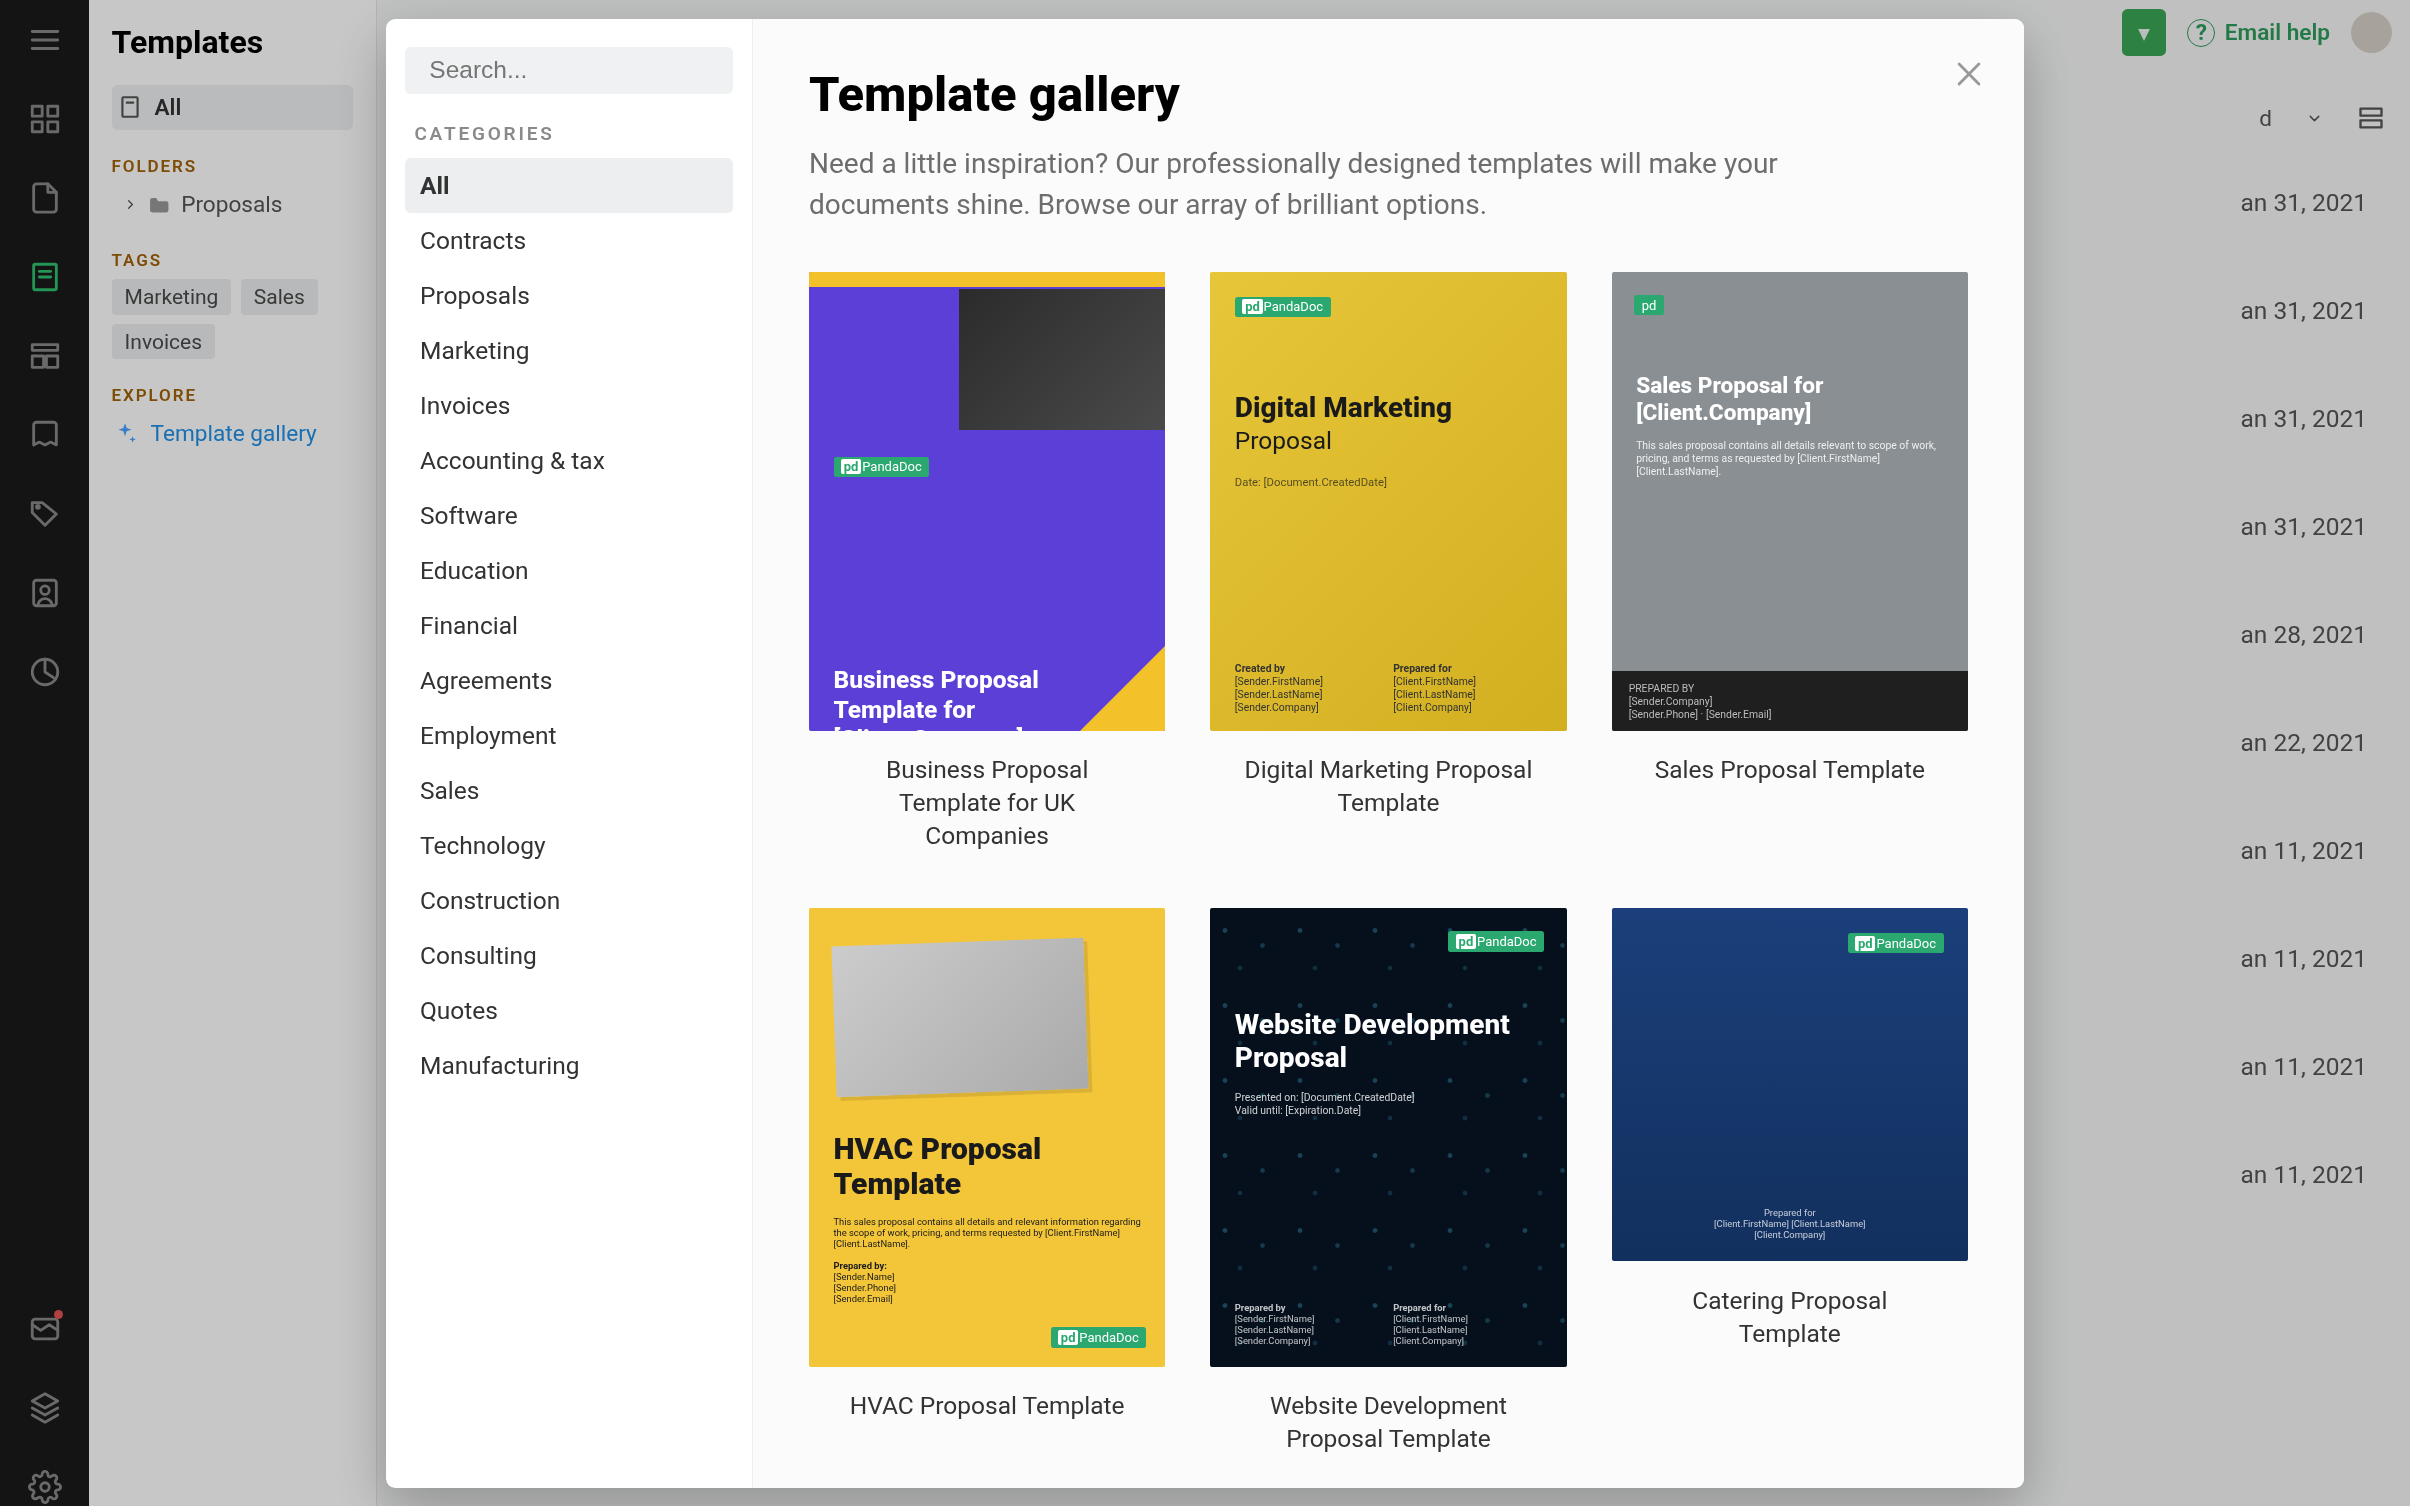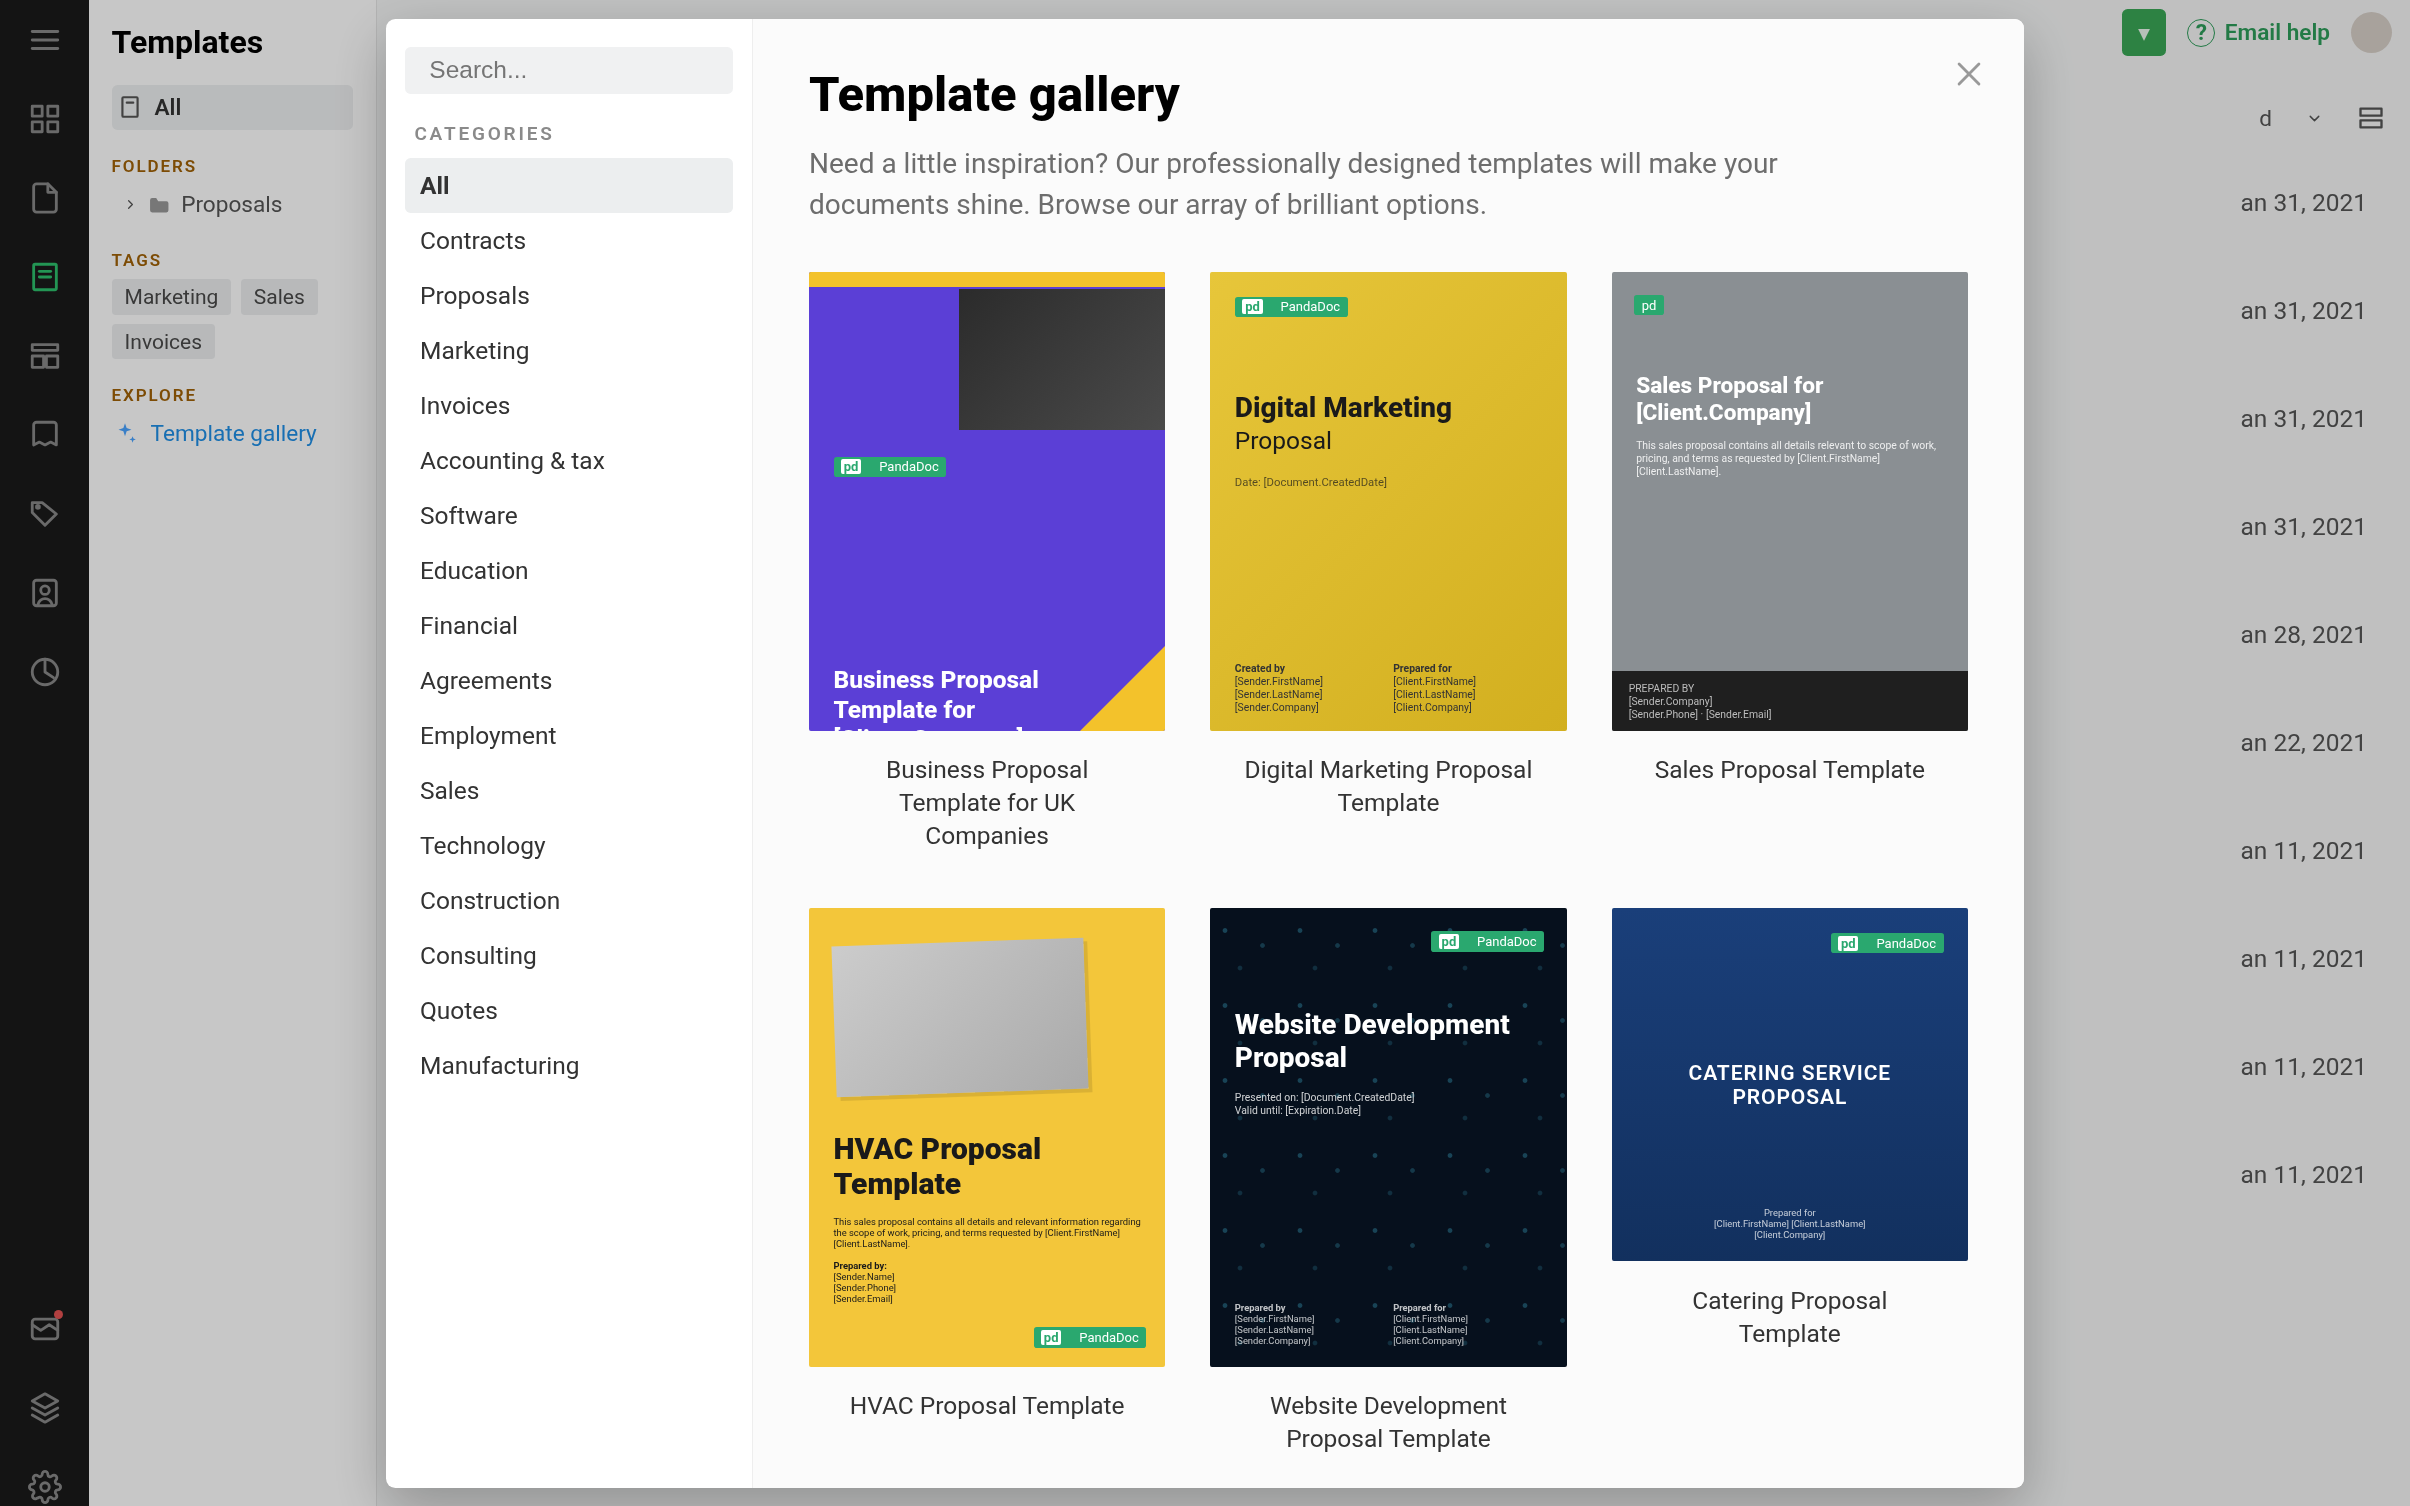--- a/index.html
+++ b/index.html
@@ -50,21 +50,21 @@
   .cats-label { font-size:19px; letter-spacing:2.8px; color:#8a8a8a; font-weight:600; margin:5.6px 9.4px 13px; }
   .cat { padding:13px 15px; border-radius:5.6px; font-size:24.5px; color:#333; cursor:pointer; }
   .cat.active { background:#eceeef; font-weight:700; }
 
   .mcontent { flex:1; padding:47px 56px 38px 56px; background:#fbfbfb; overflow-y:auto; }
   .mcontent h2 { font-size:49px; font-weight:800; margin-bottom:21px; }
   .mcontent p.sub { font-size:28px; color:#6d6d6d; max-width:998px; line-height:1.45; margin-bottom:47px; }
   .grid { display:grid; grid-template-columns: repeat(3, 1fr); gap:56px 45px; }
   .card { display:flex; flex-direction:column; align-items:center; cursor:pointer; }
   .thumb { width:100%; aspect-ratio: 192/247; border-radius:1.9px; position:relative; overflow:hidden; display:flex; flex-direction:column; padding:24.5px; color:#fff; }
-  .thumb .badge { font-size:13px; background:#2aa86f; color:#fff; padding:2.8px 7.5px; border-radius:2.8px; display:inline-flex; align-items:center; gap:18px; width:max-content; }
+  .thumb .badge { font-size:13px; background:#2aa86f; color:#fff; padding:2.8px 7.5px; border-radius:2.8px; display:inline-flex; align-items:center; gap:1px; width:max-content; }
   .card .title { margin-top:22.6px; font-size:24.5px; color:#333; text-align:center; line-height:1.35; max-width:301px; }
 
   
   .t1 { background:#5b3fd6; }
   .t1 .ystripe { position:absolute; top:0; left:0; right:0; height:15px; background:#f3c22b; }
   .t1 .ytri { position:absolute; right:0; bottom:0; width:0; height:0; border-left:85px solid transparent; border-bottom:85px solid #f3c22b; }
   .t1 .photo { position:absolute; top:17px; right:0; width:58%; height:141px; background:linear-gradient(135deg,#2b2b2b,#4a4a4a); }
   .t1 h4 { font-size:24.5px; font-weight:800; line-height:1.2; margin-top:188px; }
 
   .t2 { background:linear-gradient(135deg,#e7c63a,#d2af1f); color:#1a1a1a; }
@@ -363,21 +363,20 @@
               </div>
           </div>
           <div class="title">Website Development Proposal Template</div>
         </div>
         <div class="card">
           <div class="thumb t6" style="aspect-ratio:192/190">
             <span class="badge badge3">
                 <span style="background:#fff;color:#2aa86f;border-radius:1.9px;padding:0 2.8px;font-weight:700">pd</span>
                 <span>PandaDoc</span>
               </span>
-            <h4>CATERING SERVICE PROPOSAL</h4>
             <div class="small">Prepared for<br>[Client.FirstName] [Client.LastName]<br>[Client.Company]</div>
           </div>
           <div class="title">Catering Proposal Template</div>
         </div>
       </div>
     </div>
   </div>
 </div>
 
 

